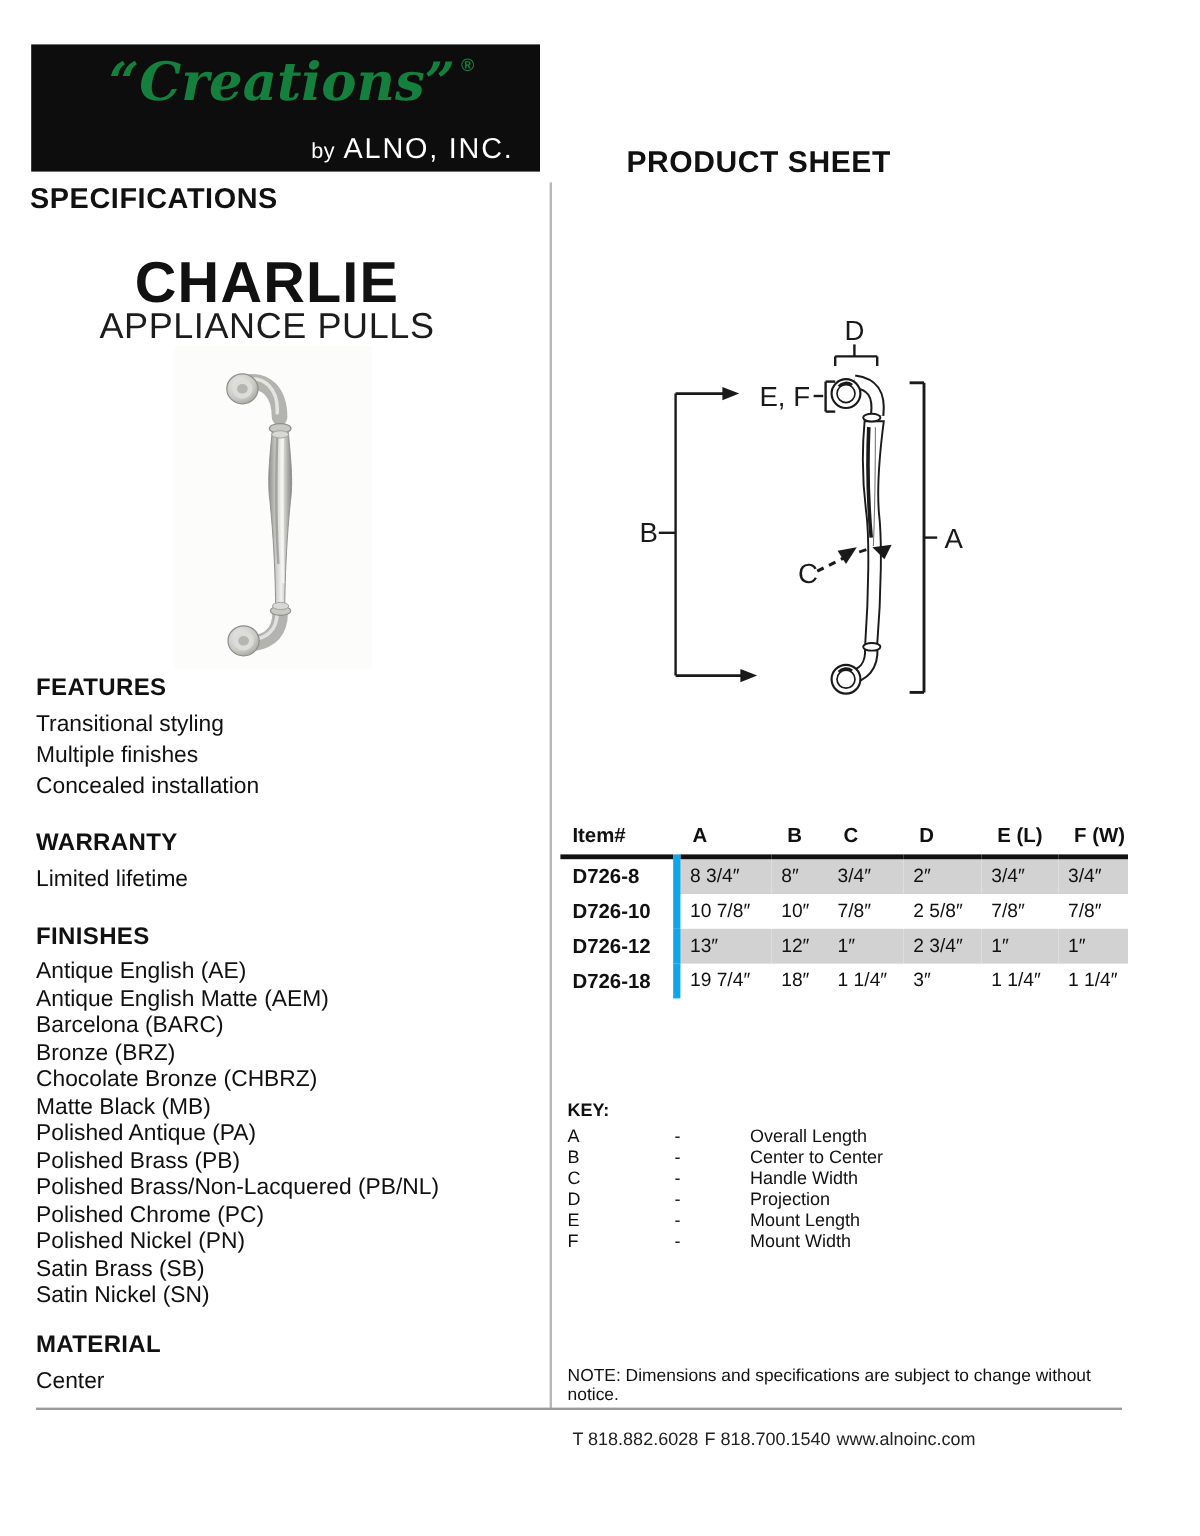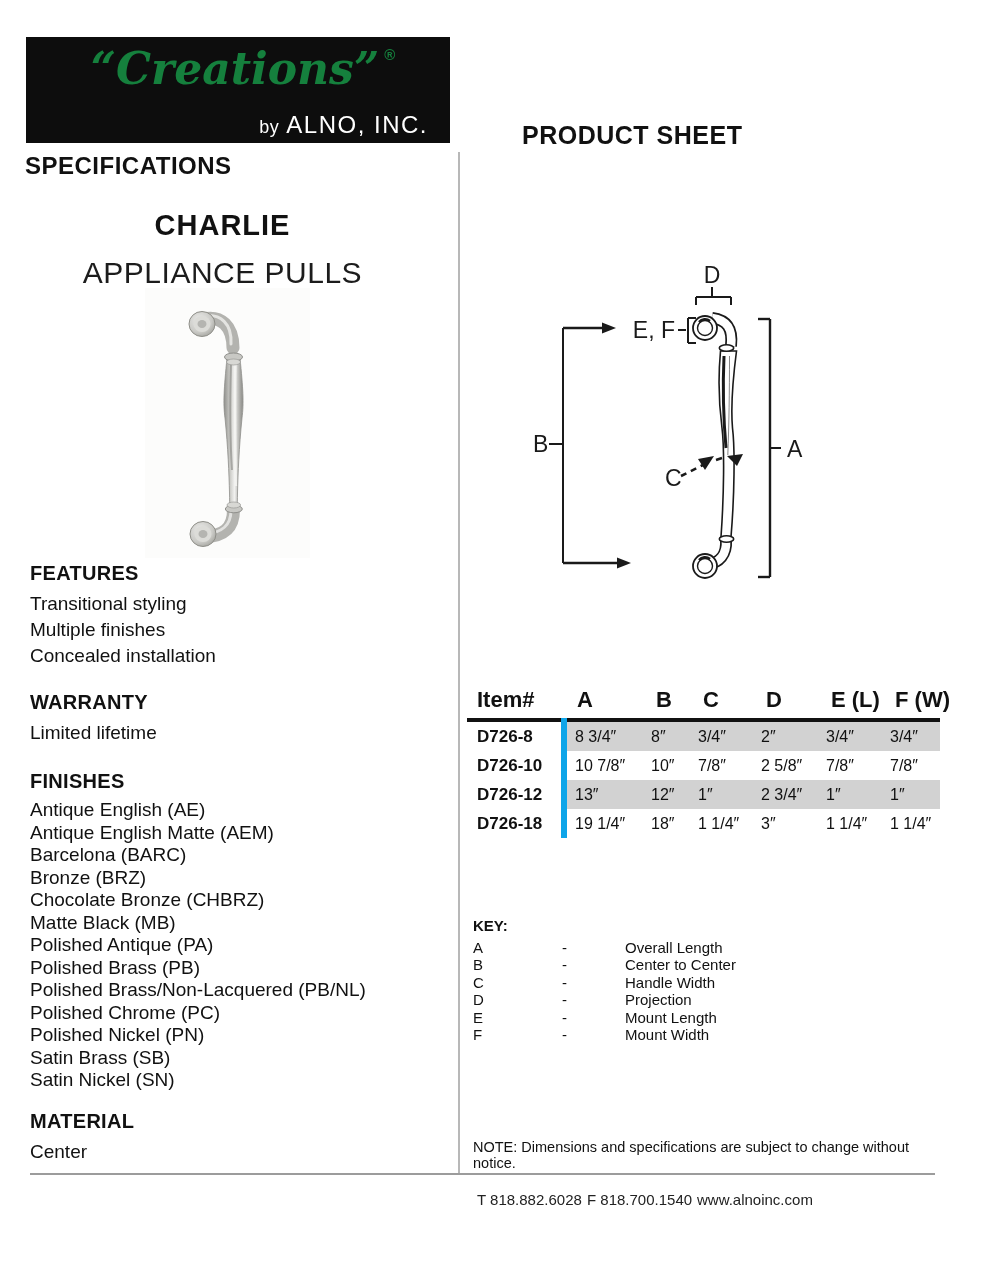--- a/index.html
+++ b/index.html
@@ -17,38 +17,38 @@
                font-size:24px;letter-spacing:1.5px;font-weight:400;margin-left:17px;}
   .logo-by{font-size:18px;letter-spacing:0.5px;margin-right:7px;}
 
   
   .spec-heading{position:absolute;left:25px;top:152px;font-size:24px;font-weight:bold;letter-spacing:0.5px;}
   .ps-heading{position:absolute;left:522px;top:121px;font-size:25px;font-weight:bold;letter-spacing:0.5px;}
   .vdivider{position:absolute;left:458px;top:152px;width:2px;height:1022px;background:#b8b8b8;}
 
   
   .product-name{position:absolute;left:25px;top:209px;width:395px;text-align:center;
-                font-size:29px;font-weight:bold;letter-spacing:1px;}
+                font-size:48px;font-weight:bold;letter-spacing:1px;}
   .product-category{position:absolute;left:25px;top:256px;width:395px;text-align:center;
                     font-size:30px;font-weight:400;letter-spacing:0.5px;color:#1c1c1c;}
 
   
   .section{position:absolute;left:30px;}
   .section-heading{font-size:20px;font-weight:bold;letter-spacing:0.3px;}
   .section-items{margin-top:6px;}
   .body-line{font-size:19px;line-height:26px;color:#111;}
   .fin-line{font-size:19px;line-height:22.5px;color:#111;}
   .sec-features{top:562px;}
   .sec-warranty{top:691px;}
   .sec-finishes{top:770px;}
   .sec-material{top:1110px;}
 
   
   .spec-table{position:absolute;left:467px;top:686px;width:473px;border-collapse:collapse;table-layout:fixed;}
-  .spec-table th{font-size:22px;font-weight:bold;text-align:left;padding:1px 0 5px 13px;
+  .spec-table th{font-size:17px;font-weight:bold;text-align:left;padding:1px 0 5px 13px;
                  border-bottom:4px solid #111;white-space:nowrap;}
   .spec-table th.item{padding-left:10px;}
   .spec-table td{font-size:16px;height:29px;padding:0 0 0 8px;vertical-align:middle;white-space:nowrap;}
   .spec-table td.item{font-weight:bold;font-size:17px;padding-left:10px;}
   .spec-table tbody td:nth-child(2){border-left:6px solid #0ea5e9;}
   .spec-table tr.band td:not(.item){background:#d2d2d2;}
 
   
   .key{position:absolute;left:473px;top:917px;}
   .key-heading{font-size:15px;font-weight:bold;margin-bottom:5px;}
@@ -271,21 +271,21 @@
         <td class="item">D726-12</td>
         <td>13″</td>
         <td>12″</td>
         <td>1″</td>
         <td>2 3/4″</td>
         <td>1″</td>
         <td>1″</td>
       </tr>
       <tr>
         <td class="item">D726-18</td>
-        <td>19 1/4″</td>
+        <td>19 7/4″</td>
         <td>18″</td>
         <td>1 1/4″</td>
         <td>3″</td>
         <td>1 1/4″</td>
         <td>1 1/4″</td>
       </tr>
     </tbody>
   </table>
 
   <div class="key">

